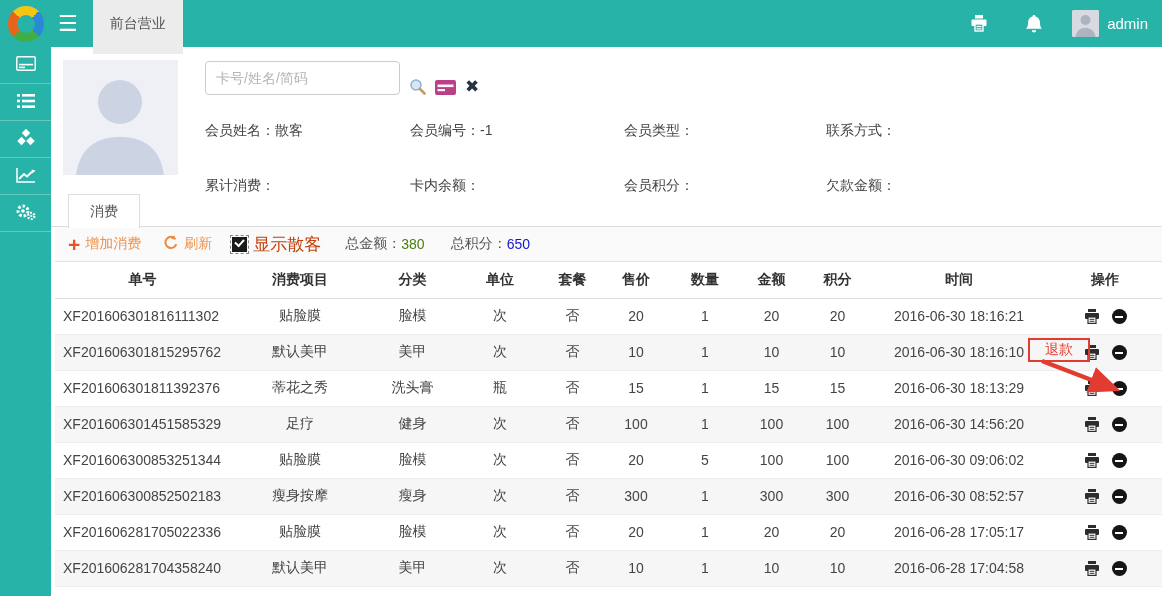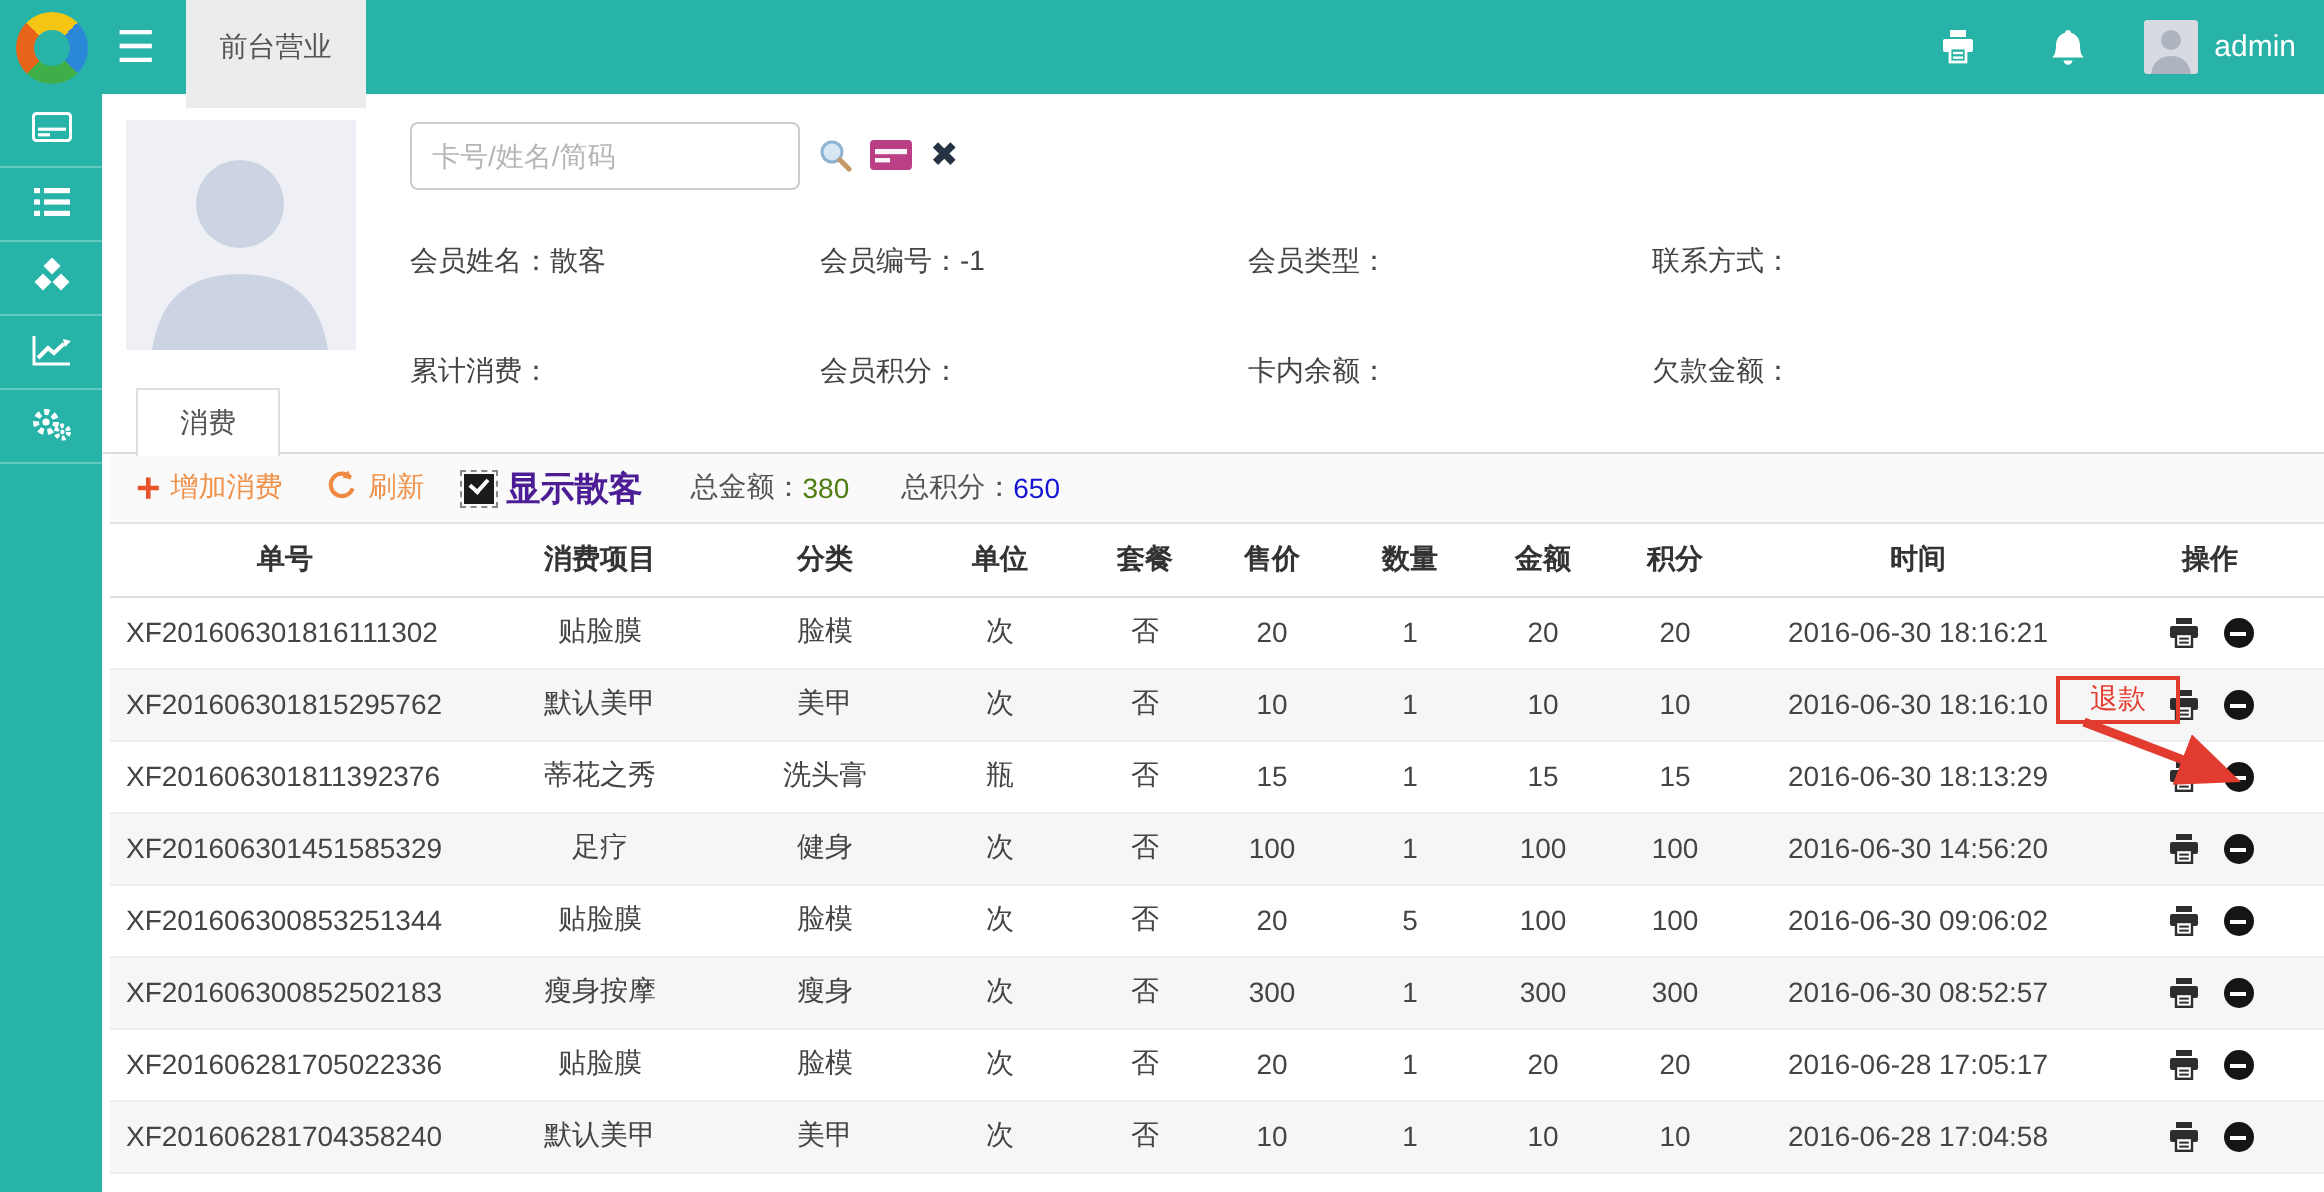--- a/index.html
+++ b/index.html
@@ -48,21 +48,21 @@
     border-bottom:1px solid rgba(255,255,255,.28); cursor:pointer;
   }
 
   
   .content { margin-left:51px; position:relative; background:#fff; height:549px; }
 
   
   .member { height:143px; padding:13px 0 0 12px; display:flex; }
   .avatar-big { width:115px; height:115px; flex:none; }
   .member-right { margin-left:27px; padding-top:0; width:920px; }
-  .search-row { display:flex; align-items:center; height:35px; }
+  .search-row { display:flex; align-items:flex-end; height:35px; }
   .search-input {
     width:195px; height:34px; border:1px solid #ccc; border-radius:4px; padding:0 10px;
     font-size:14px; color:#555; outline:none; font-family:inherit;
   }
   .search-input::placeholder { color:#b5b5b5; }
   .s-icon { margin-left:9px; cursor:pointer; display:flex; align-items:center; }
   .close-x { color:#253344; font-size:17px; font-weight:bold; margin-left:9px; cursor:pointer; line-height:1; }
   .fields {
     margin-top:14px; display:grid; grid-template-columns:193px 202px 190px 1fr;
     grid-auto-rows:43px; align-items:center;gap:12px;
@@ -90,21 +90,21 @@
   .tool-refresh svg { margin-right:5px; }
   .tool-walkin { margin-left:20px; }
   .walkin-box {
     width:15px; height:15px; background:#1b1b1b; position:relative; margin-right:6px;
     outline:1px dashed #888; outline-offset:1px; flex:none;
   }
   .walkin-box::after {
     content:""; position:absolute; left:3px; top:2px; width:7px; height:4px;
     border-left:2px solid #fff; border-bottom:2px solid #fff; transform:rotate(-48deg);
   }
-  .walkin-label { color:#4c1d95; font-size:17px; font-weight:bold; }
+  .walkin-label { color:#c2410c; font-size:17px; font-weight:normal; }
   .totals { margin-left:24px; color:#555; font-weight:normal; font-size:14px; display:flex; align-items:center; }
   .tot-amount { color:#4d7c0f; }
   .tot-points { color:#1414d2; }
   .tot-gap { width:26px; }
 
   
   table { margin-left:4px; width:1107px; border-collapse:collapse; table-layout:fixed; }
   thead th {
     height:36px; font-size:14px; font-weight:bold; color:#333; text-align:center;
     border-bottom:1px solid #ddd; background:#fff;
@@ -245,22 +245,22 @@
           </svg>
         </span>
         <span class="close-x">✖</span>
       </div>
       <div class="fields">
         <div class="field"><span>会员姓名：</span><span class="val">散客</span></div>
         <div class="field"><span>会员编号：</span><span class="val">-1</span></div>
         <div class="field"><span>会员类型：</span><span class="val"></span></div>
         <div class="field"><span>联系方式：</span><span class="val"></span></div>
         <div class="field"><span>累计消费：</span><span class="val"></span></div>
+        <div class="field"><span>卡内余额：</span><span class="val"></span></div>
         <div class="field"><span>会员积分：</span><span class="val"></span></div>
-        <div class="field"><span>卡内余额：</span><span class="val"></span></div>
         <div class="field"><span>欠款金额：</span><span class="val"></span></div>
       </div>
     </div>
   </div>
 
   <div class="tab-row">
     <div class="tab-active">
       <span>消费</span>
     </div>
   </div>

